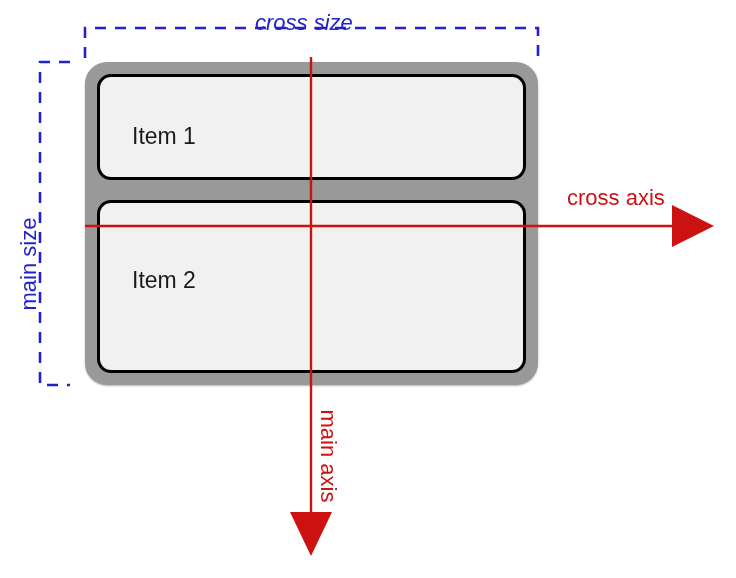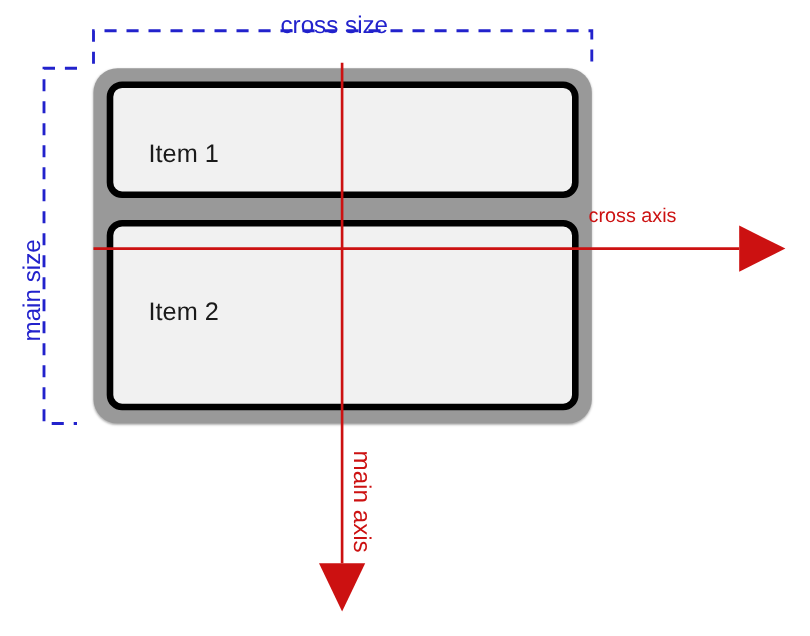--- a/index.html
+++ b/index.html
@@ -45,21 +45,21 @@
     display: flex;
     flex-direction: column;
     gap: 20px;
     box-shadow: 0 1px 2px rgba(0,0,0,0.30);
   }
 
   .flex-item {
     box-sizing: border-box;
     background: #f1f1f1;
     border-radius: 14px;
-    border: 6px solid #000000;
+    border: 3px solid #000000;
     position: relative;
     display: flex;
     align-items: flex-start;
     box-shadow: inset 0 0 0 0 rgba(0,0,0,0);
   }
 
   .flex-item.item-1 {
     height: 106px;
   }
   .flex-item.item-2 {
@@ -84,35 +84,36 @@
     font-family: "Liberation Sans", sans-serif;
     white-space: nowrap;
     line-height: 1;
   }
 
   .label-cross-size {
     color: #2222cc;
     font-size: 22px;
     left: 255px;
     top: 12px;
+    font-style: italic;
   }
 
   .label-main-size {
     color: #2222cc;
     font-size: 22px;
     left: -17px;
     top: 253px;
     transform: rotate(-90deg);
     transform-origin: 50% 50%;
   }
 
   .label-cross-axis {
     color: #cc1111;
-    font-size: 18px;
-    left: 535px;
+    font-size: 22px;
+    left: 567px;
     top: 187px;
   }
 
   .label-main-axis {
     color: #cc1111;
     font-size: 22px;
     left: 282px;
     top: 445px;
     transform: rotate(90deg);
     transform-origin: 50% 50%;

